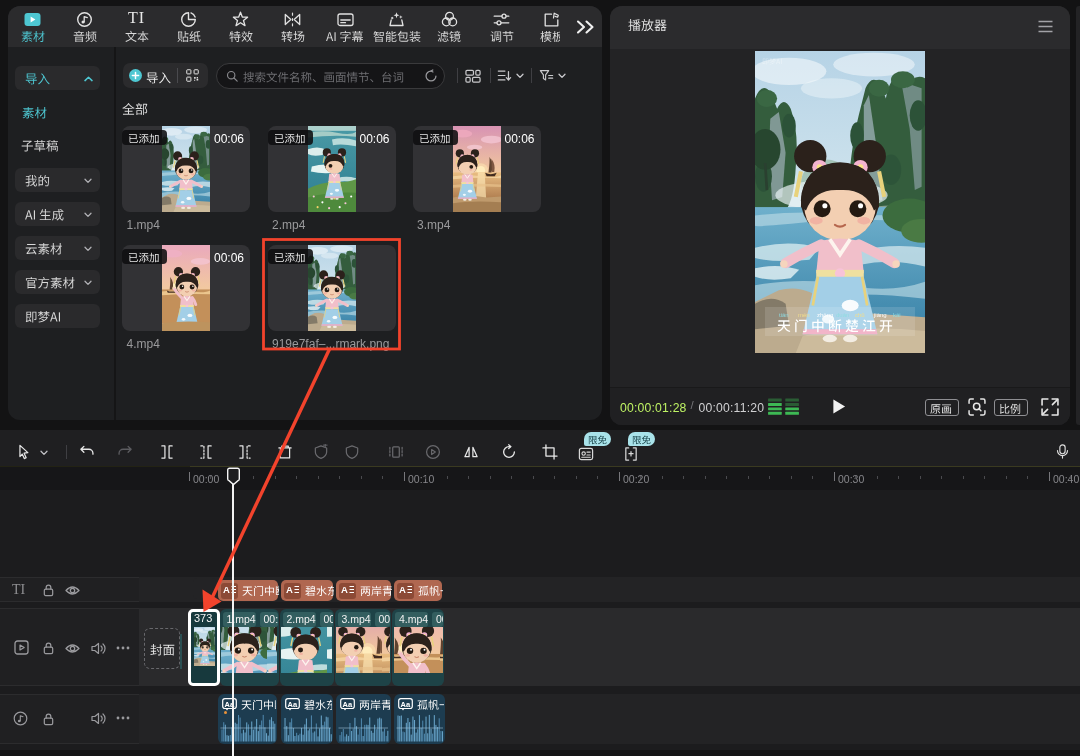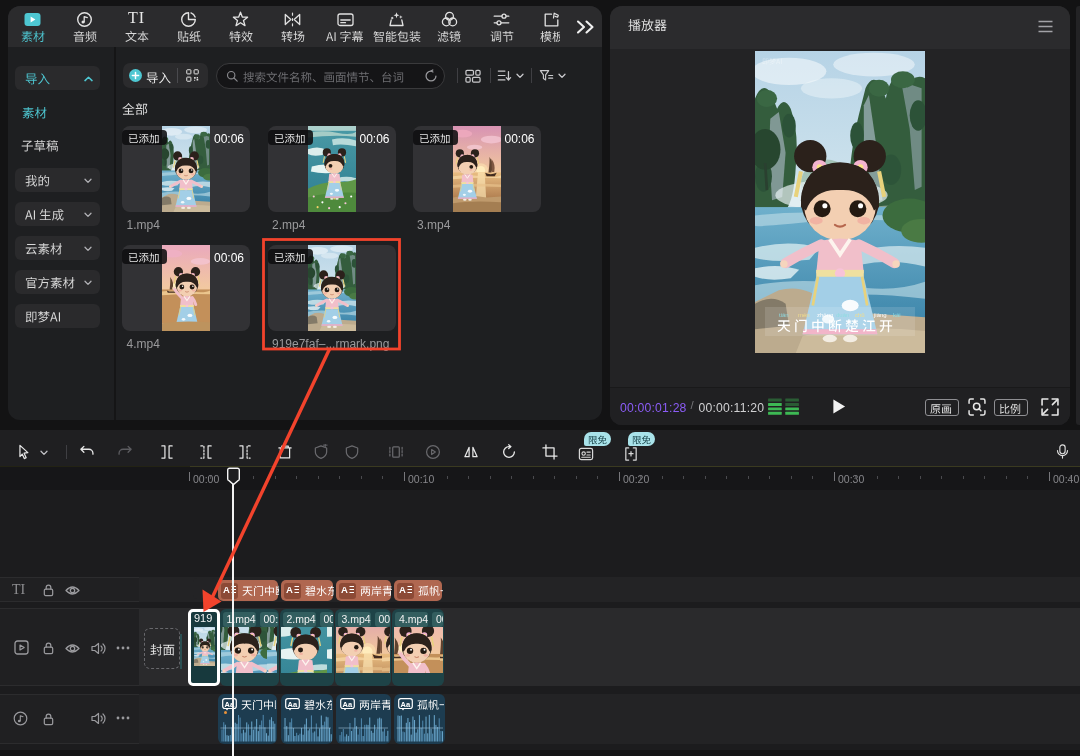--- a/index.html
+++ b/index.html
@@ -556,21 +556,21 @@
       <text x="138" y="266" font-family="Liberation Sans" font-size="6" fill="#8fdce2" opacity="0.95">kāi</text>
       <path transform="translate(22,280) scale(0.013800,-0.013800)" d="M65 467V370H420C381 235 283 94 36 0C57 -19 86 -58 98 -81C339 14 451 153 502 294C584 112 712 -16 907 -79C921 -53 950 -13 972 8C771 63 638 193 568 370H937V467H538C541 500 542 532 542 563V675H895V772H101V675H443V564C443 533 442 501 438 467Z" fill="#ffffff"></path>
       <path transform="translate(39,280) scale(0.013800,-0.013800)" d="M120 800C171 742 233 660 261 609L339 664C309 714 244 792 193 848ZM87 634V-83H183V634ZM361 809V718H821V32C821 12 815 6 795 6C775 4 704 4 637 7C651 -17 666 -58 670 -83C765 -84 827 -82 866 -67C904 -52 917 -25 917 32V809Z" fill="#ffffff"></path>
       <path transform="translate(56,280) scale(0.013800,-0.013800)" d="M448 844V668H93V178H187V238H448V-83H547V238H809V183H907V668H547V844ZM187 331V575H448V331ZM809 331H547V575H809Z" fill="#ffffff"></path>
       <path transform="translate(73,280) scale(0.013800,-0.013800)" d="M462 775C450 723 426 646 405 598L461 579C484 624 512 695 536 755ZM191 754C211 699 227 627 230 580L294 601C290 648 273 720 251 774ZM317 843V548H183V468H308C274 386 218 300 163 251C176 230 194 196 201 173C243 213 283 275 317 342V123H396V366C428 323 464 272 480 243L532 308C512 333 424 433 396 459V468H535V548H396V843ZM77 810V13H507V96H160V810ZM569 740V429C569 277 561 114 492 -34C517 -48 548 -72 566 -91C644 69 658 246 658 423H779V-84H868V423H965V510H658V680C765 704 880 737 964 778L886 848C812 807 683 767 569 740Z" fill="#ffffff"></path>
       <path transform="translate(90,280) scale(0.013800,-0.013800)" d="M217 279C202 172 170 53 33 -11C54 -28 82 -62 93 -85C174 -44 224 12 257 75C332 -43 447 -71 632 -71H935C939 -44 953 -3 967 18C905 17 683 16 637 17C603 17 572 18 543 21V134H813V218H543V319H813C802 292 791 266 780 246L865 227C889 269 918 334 940 392L870 408L854 405H77V319H447V38C377 60 327 103 297 184C305 215 310 247 315 279ZM237 843V755H70V675H205C160 613 97 555 38 521C58 506 85 476 99 456C146 490 196 544 237 603V436H329V610C364 577 404 536 422 513L471 584C453 600 376 652 338 675H468V755H329V843ZM668 843V755H507V675H633C587 614 522 556 461 524C480 508 507 477 521 456C572 491 625 548 668 609V439H760V606C812 557 877 491 904 458L955 529C928 554 819 638 768 675H932V755H760V843Z" fill="#ffffff"></path>
       <path transform="translate(107,280) scale(0.013800,-0.013800)" d="M95 764C154 729 235 678 274 645L332 720C290 751 208 799 150 830ZM39 488C100 457 184 409 224 379L277 458C234 487 148 531 91 558ZM73 -8 152 -72C212 23 279 144 332 249L263 312C204 197 127 68 73 -8ZM320 74V-21H964V74H685V660H912V755H370V660H582V74Z" fill="#ffffff"></path>
       <path transform="translate(124,280) scale(0.013800,-0.013800)" d="M638 692V424H381V461V692ZM49 424V334H277C261 206 208 80 49 -18C73 -33 109 -67 125 -88C305 26 360 180 376 334H638V-85H737V334H953V424H737V692H922V782H85V692H284V462V424Z" fill="#ffffff"></path>
     </svg>
 <div class="abs" style="left:610px;top:387px;width:460px;height:38px;background:#202022;border-top:1px solid #19191a;border-radius:0 0 12px 12px"></div>
-<div class="en" style="left:620px;top:400.5px;font-size:12.2px;color:#8b5cf6;letter-spacing:0.2px;font-weight:normal;">00:00:01:28</div>
+<div class="en" style="left:620px;top:400.5px;font-size:12.2px;color:#bef264;letter-spacing:0.2px;font-weight:normal;">00:00:01:28</div>
 <div class="en" style="left:690.5px;top:399px;font-size:11.5px;color:#77777b;letter-spacing:0px;font-weight:normal;">/</div>
 <div class="en" style="left:698.5px;top:400.5px;font-size:12.2px;color:#d0d0d2;letter-spacing:0.2px;font-weight:normal;">00:00:11:20</div>
 <svg class="abs " style="left:768px;top:398px;" width="31" height="17" viewBox="0 0 30.5 16.8">
       <rect x="0" y="0.5" width="13.5" height="2.9" rx="0.5" fill="#2a5c34"></rect>
       <rect x="17" y="0.5" width="13.5" height="2.9" rx="0.5" fill="#2a5c34"></rect>
       <rect x="0" y="4.9" width="13.5" height="2.9" rx="0.5" fill="#3db954"></rect>
       <rect x="17" y="4.9" width="13.5" height="2.9" rx="0.5" fill="#2a5c34"></rect>
       <rect x="0" y="9.3" width="13.5" height="2.9" rx="0.5" fill="#3db954"></rect>
       <rect x="17" y="9.3" width="13.5" height="2.9" rx="0.5" fill="#3db954"></rect>
       <rect x="0" y="13.7" width="13.5" height="2.9" rx="0.5" fill="#3db954"></rect>
@@ -911,21 +911,21 @@
 <div class="abs" style="left:432px;top:611.5px;width:11px;height:15px;background:#335e5f;border-radius:3px;overflow:hidden">
       <div style="position:absolute;left:4px;top:1px;font-size:10.5px;color:#f2f2f2;font-family:'Liberation Sans'">00:06</div>
     </div>
 <div class="abs" style="left:180px;top:634px;width:2px;height:35px;background:#2a4f52"></div>
 <div class="abs" style="left:188px;top:609px;width:31.5px;height:77px;background:#17393d;border:3px solid #ffffff;border-radius:5px;overflow:hidden"></div>
 <div class="abs" style="left:193.5px;top:627px;width:21px;height:47px;overflow:hidden;">
       <svg style="position:absolute;left:0.0px;top:0.0px" width="22.0" height="39.160000000000004" viewBox="0 0 100 178" preserveAspectRatio="none">
         <use href="#scA"></use>
       </svg>
     </div>
-<div class="en" style="left:194px;top:611.5px;font-size:11px;color:#f4f4f4;letter-spacing:0px;font-weight:normal;">919</div>
+<div class="en" style="left:194px;top:611.5px;font-size:11px;color:#f4f4f4;letter-spacing:0px;font-weight:normal;">373</div>
 <div class="abs" style="left:218px;top:694px;width:59px;height:50px;background:#1d3c50;border-radius:6px;overflow:hidden"><svg width="59" height="50">
         <rect x="3.5" y="35.4" width="1.05" height="12.1" fill="#4d85ab"></rect>
         <rect x="5.2" y="28.2" width="1.05" height="19.3" fill="#4d85ab"></rect>
         <rect x="6.8" y="30.7" width="1.05" height="16.8" fill="#67a3c8"></rect>
         <rect x="8.5" y="41.2" width="1.05" height="6.3" fill="#67a3c8"></rect>
         <rect x="10.1" y="41.7" width="1.05" height="5.8" fill="#67a3c8"></rect>
         <rect x="11.8" y="41.0" width="1.05" height="6.5" fill="#4d85ab"></rect>
         <rect x="13.4" y="33.2" width="1.05" height="14.3" fill="#67a3c8"></rect>
         <rect x="15.1" y="39.8" width="1.05" height="7.7" fill="#4d85ab"></rect>
         <rect x="16.7" y="28.7" width="1.05" height="18.8" fill="#67a3c8"></rect>

